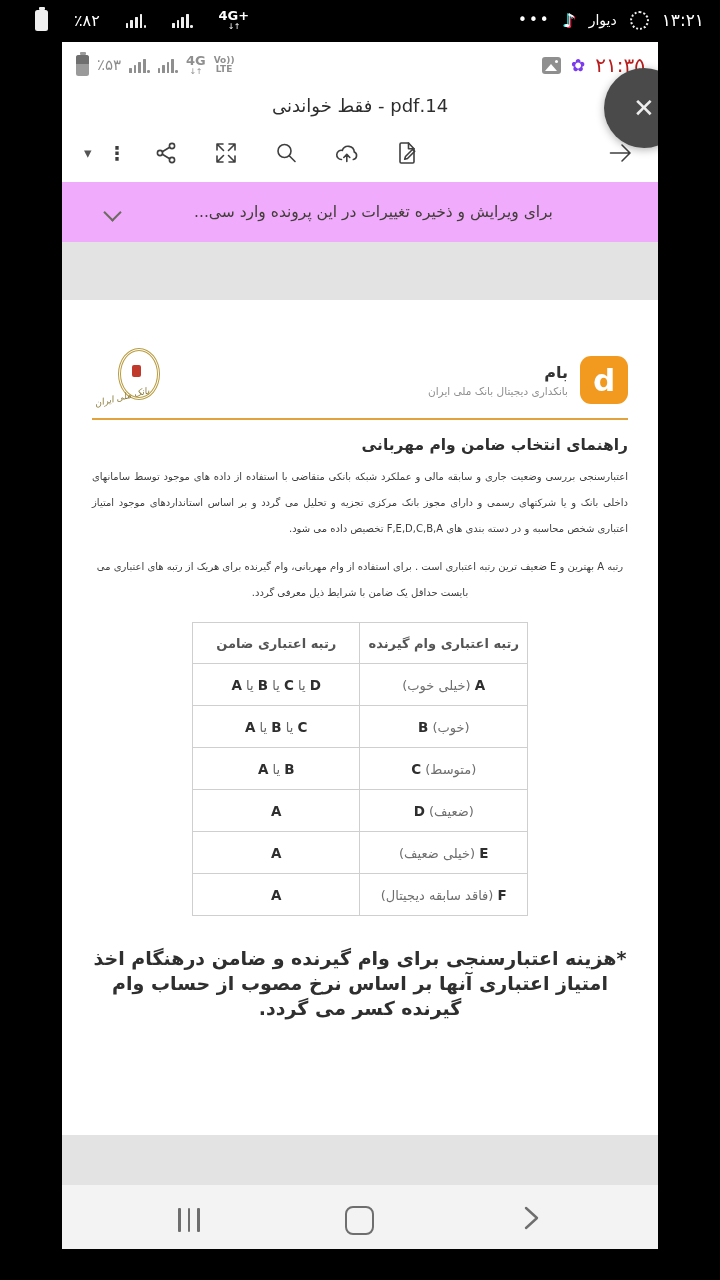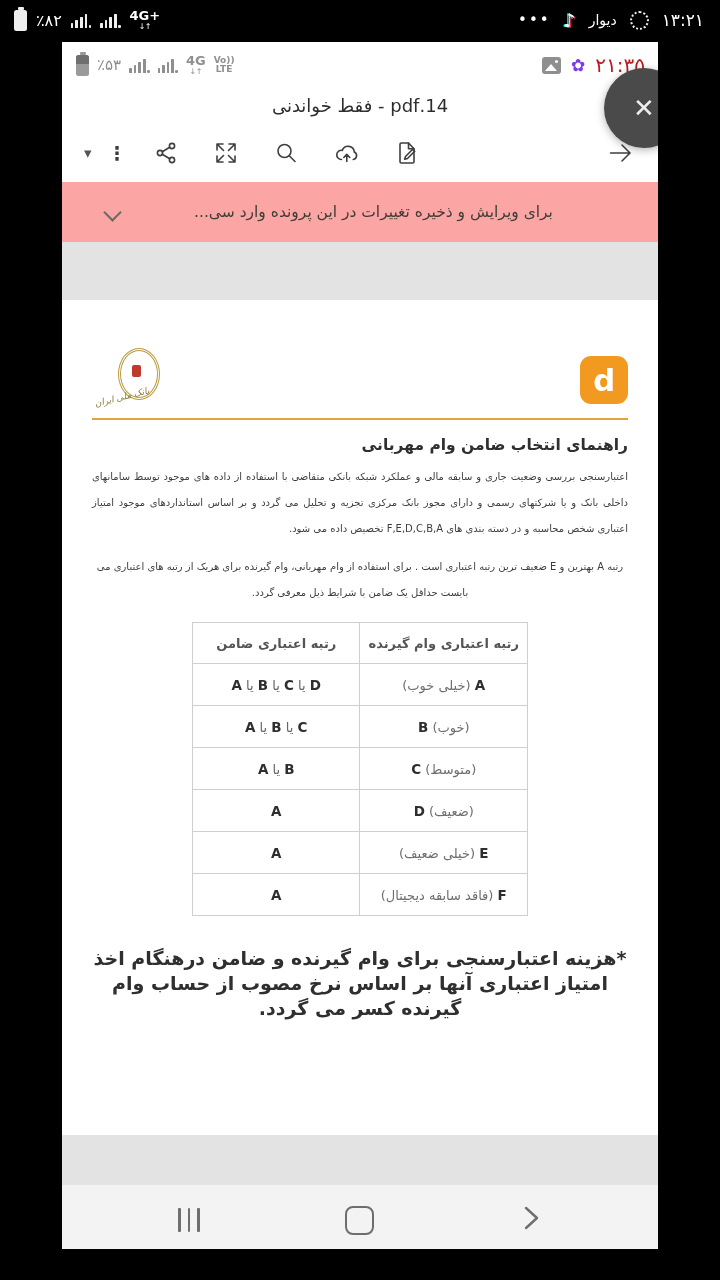--- a/index.html
+++ b/index.html
@@ -1,21 +1,21 @@
 <!DOCTYPE html>
 <html><head>
 <meta charset="utf-8">
 <style>
   html,body{margin:0;padding:0;}
   body{width:720px;height:1280px;background:#000;position:relative;overflow:hidden;
        font-family:"DejaVu Sans",sans-serif;}
   
   .outer-status{position:absolute;top:0;left:0;width:720px;height:40px;background:#000;
     display:flex;align-items:center;color:#fff;}
-  .outer-left{display:flex;align-items:center;gap:9px;padding-left:14px;}
+  .outer-left{display:flex;align-items:center;gap:26px;padding-left:14px;margin-left:21px;}
   .outer-right{display:flex;align-items:center;gap:13px;margin-left:auto;padding-right:16px;}
   .bat{width:13px;height:21px;background:#efefef;border-radius:2.5px;position:relative;}
   .bat:before{content:"";position:absolute;top:-3px;left:3.5px;width:6px;height:3px;background:#efefef;border-radius:1px;}
   .pct{font-size:16px;letter-spacing:.5px;}
   .sig{display:flex;align-items:flex-end;gap:2px;height:16px;position:relative;padding-right:4px;}
   .sig i{display:block;width:2.6px;background:#efefef;border-radius:.5px;}
   .sig i:nth-child(1){height:5px;}.sig i:nth-child(2){height:8px;}
   .sig i:nth-child(3){height:11px;}.sig i:nth-child(4){height:14px;}
   .sig:after{content:"";position:absolute;right:0;bottom:0;width:2.6px;height:2.6px;background:#efefef;border-radius:50%;}
   .net{display:flex;flex-direction:column;align-items:center;line-height:1;}
@@ -53,21 +53,21 @@
   .toolbar{position:absolute;top:82px;left:0;width:100%;height:58px;display:flex;align-items:center;
     padding-left:22px;box-sizing:border-box;}
   .toolbar .caret{font-size:15px;color:#555;margin-right:16px;}
   .toolbar .kebab{font-size:19px;color:#3c3c3c;margin-right:26px;font-weight:bold;}
   .tico{margin-right:34px;display:flex;}
   .tico svg{stroke:#3f3f3f;fill:none;stroke-width:1.6;stroke-linecap:round;stroke-linejoin:round;}
   .tico.last{margin-left:auto;margin-right:24px;}
   .closebtn{position:absolute;left:542px;top:26px;width:80px;height:80px;border-radius:50%;
     background:#4a4a4a;box-shadow:0 2px 8px rgba(0,0,0,.3);z-index:9;
     display:flex;align-items:center;justify-content:center;color:#ededed;font-size:26px;}
-  .banner{position:absolute;top:140px;left:0;width:100%;height:60px;background:#fca5a5;
+  .banner{position:absolute;top:140px;left:0;width:100%;height:60px;background:#f0abfc;
     display:flex;align-items:center;direction:rtl;}
   .banner .btxt{flex:1;text-align:center;font-size:15.5px;color:#3f3d35;}
   .banner .bchev{width:11px;height:11px;border-left:2px solid #6b6b5e;border-bottom:2px solid #6b6b5e;
     transform:rotate(-45deg);margin-left:44px;margin-right:-30px;}
   .strip-top{position:absolute;top:200px;left:0;width:100%;height:58px;background:#e3e3e3;}
   
   .page{position:absolute;top:258px;left:0;width:100%;height:835px;background:#fff;
     padding:0 30px;box-sizing:border-box;direction:rtl;color:#3a3a3a;}
   .logo-row{margin-top:48px;height:64px;display:flex;flex-direction:row-reverse;justify-content:space-between;align-items:center;}
   .melli{width:86px;height:64px;position:relative;}
@@ -226,20 +226,24 @@
     <div class="logo-row">
       <div class="melli">
         <span class="oval"></span>
         <span class="emb"></span>
         <span class="cal">بانک ملی ایران</span>
       </div>
       <div class="bam">
         <div class="bam-square">
           <span>b</span>
         </div>
+        <div class="bam-text">
+          <div class="bam-name">بام</div>
+          <div class="bam-sub">بانکداری دیجیتال بانک ملی ایران</div>
+        </div>
       </div>
     </div>
     <div class="rule"></div>
 
     <div class="doc-h1">راهنمای انتخاب ضامن وام مهربانی</div>
     <div class="para">اعتبارسنجی بررسی وضعیت جاری و سابقه مالی و عملکرد شبکه بانکی متقاضی با استفاده از داده های موجود توسط سامانهای داخلی بانک و یا شرکتهای رسمی و دارای مجوز بانک مرکزی تجزیه و تحلیل می گردد و بر اساس استانداردهای موجود امتیاز اعتباری شخص محاسبه و در دسته بندی های F,E,D,C,B,A تخصیص داده می شود.</div>
     <div class="para center">رتبه A بهترین و E ضعیف ترین رتبه اعتباری است . برای استفاده از وام مهربانی، وام گیرنده برای هریک از رتبه های اعتباری می بایست حداقل یک ضامن با شرایط ذیل معرفی گردد.</div>
 
     <table class="ratings">
       <thead>

